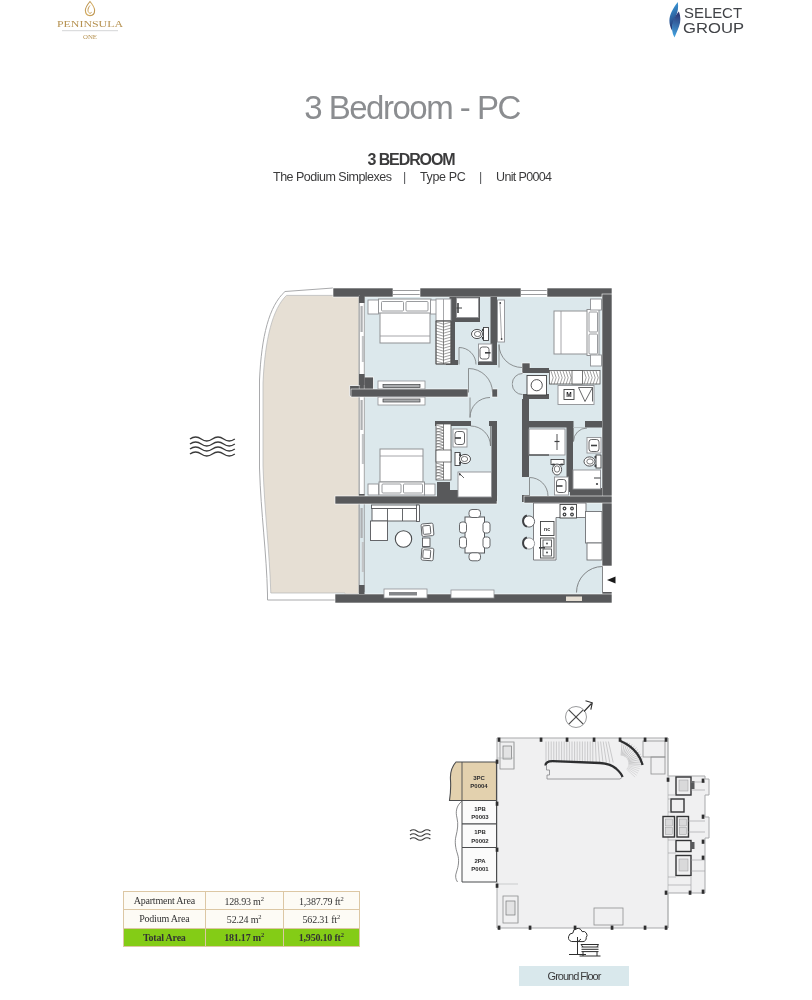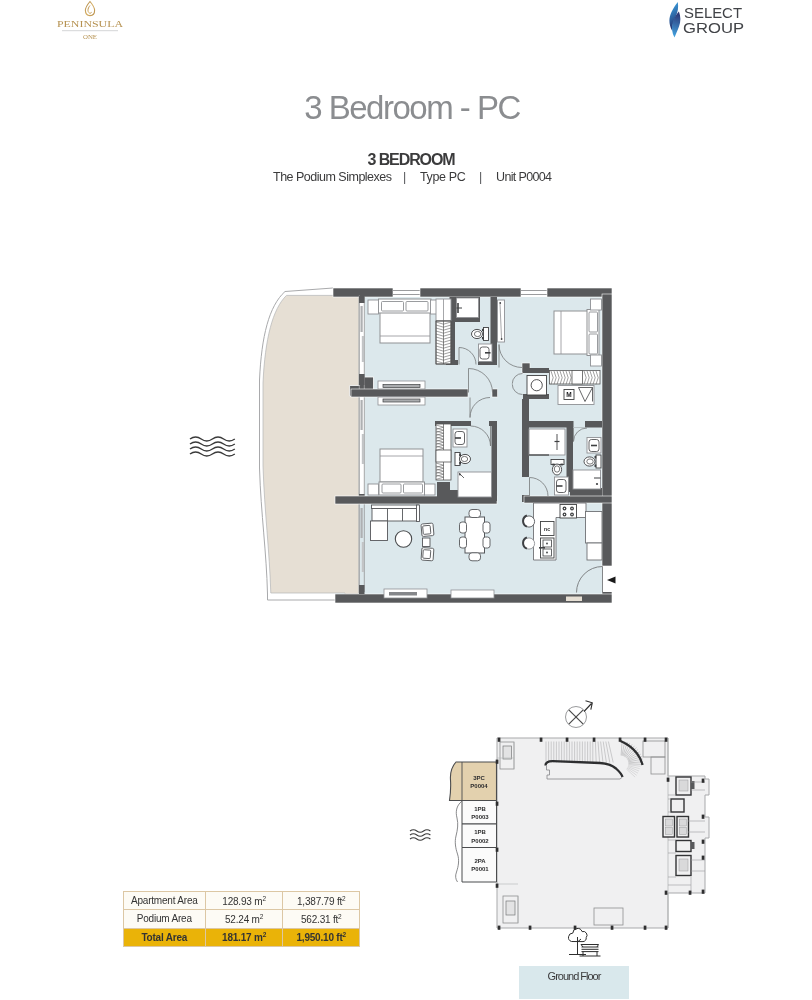--- a/index.html
+++ b/index.html
@@ -743,35 +743,35 @@
           <path d="M581.5 947 L598.5 947 M581.5 949.3 L598.5 949.3 M581.5 951.6 L598.5 951.6"></path>
           <line x1="583" y1="951.6" x2="583" y2="956"></line>
           <line x1="597" y1="951.6" x2="597" y2="956"></line>
           <line x1="579.5" y1="956" x2="600.5" y2="956"></line>
           <path d="M583 947 L581 944.5 L598.5 944.5 L597 947"></path>
         </g>
 </g>
 </svg>
 </div>
 
-<div class="abs" style="left:123px;top:891px;width:237px;height:66px;">
+<div class="abs" style="left:123px;top:891px;width:237px;height:66px;font-family:Liberation Serif, serif;">
 <table style="width:237px;height:56px;border-collapse:collapse;font-size:10px;letter-spacing:-0.2px;color:#333;">
 <tbody>
         <tr style="background:#fdfbf5;">
 <td style="border:1px solid #dcc7a4;width:81px;text-align:center;">Apartment Area</td>
 <td style="border:1px solid #dcc7a4;width:78px;text-align:center;">128.93 m<sup style="font-size:6.5px">2</sup></td>
 <td style="border:1px solid #dcc7a4;width:76px;text-align:center;">1,387.79 ft<sup style="font-size:6.5px">2</sup></td>
 </tr>
 <tr style="background:#fdfbf5;">
 <td style="border:1px solid #dcc7a4;text-align:center;">Podium Area</td>
 <td style="border:1px solid #dcc7a4;text-align:center;">52.24 m<sup style="font-size:6.5px">2</sup></td>
 <td style="border:1px solid #dcc7a4;text-align:center;">562.31 ft<sup style="font-size:6.5px">2</sup></td>
 </tr>
-<tr style="background:#eab308;font-weight:bold;border-radius:6px;">
+<tr style="background:#84cc16;font-weight:bold;border-radius:6px;">
 <td style="border:1px solid #dcc7a4;text-align:center;">Total Area</td>
 <td style="border:1px solid #dcc7a4;text-align:center;">181.17 m<sup style="font-size:6.5px">2</sup></td>
 <td style="border:1px solid #dcc7a4;text-align:center;">1,950.10 ft<sup style="font-size:6.5px">2</sup></td>
 </tr>
 </tbody>
     </table>
 </div>
 
-<div class="abs" style="left:519px;top:966px;width:110px;height:33px;background:#d9e8ec;text-align:center;font-size:11px;letter-spacing:-1px;color:#3b3b3c;line-height:20px;">Ground Floor</div>
+<div class="abs" style="left:519px;top:966px;width:110px;height:20px;background:#d9e8ec;text-align:center;font-size:11px;letter-spacing:-1px;color:#3b3b3c;line-height:20px;">Ground Floor</div>
 
 </body></html>

